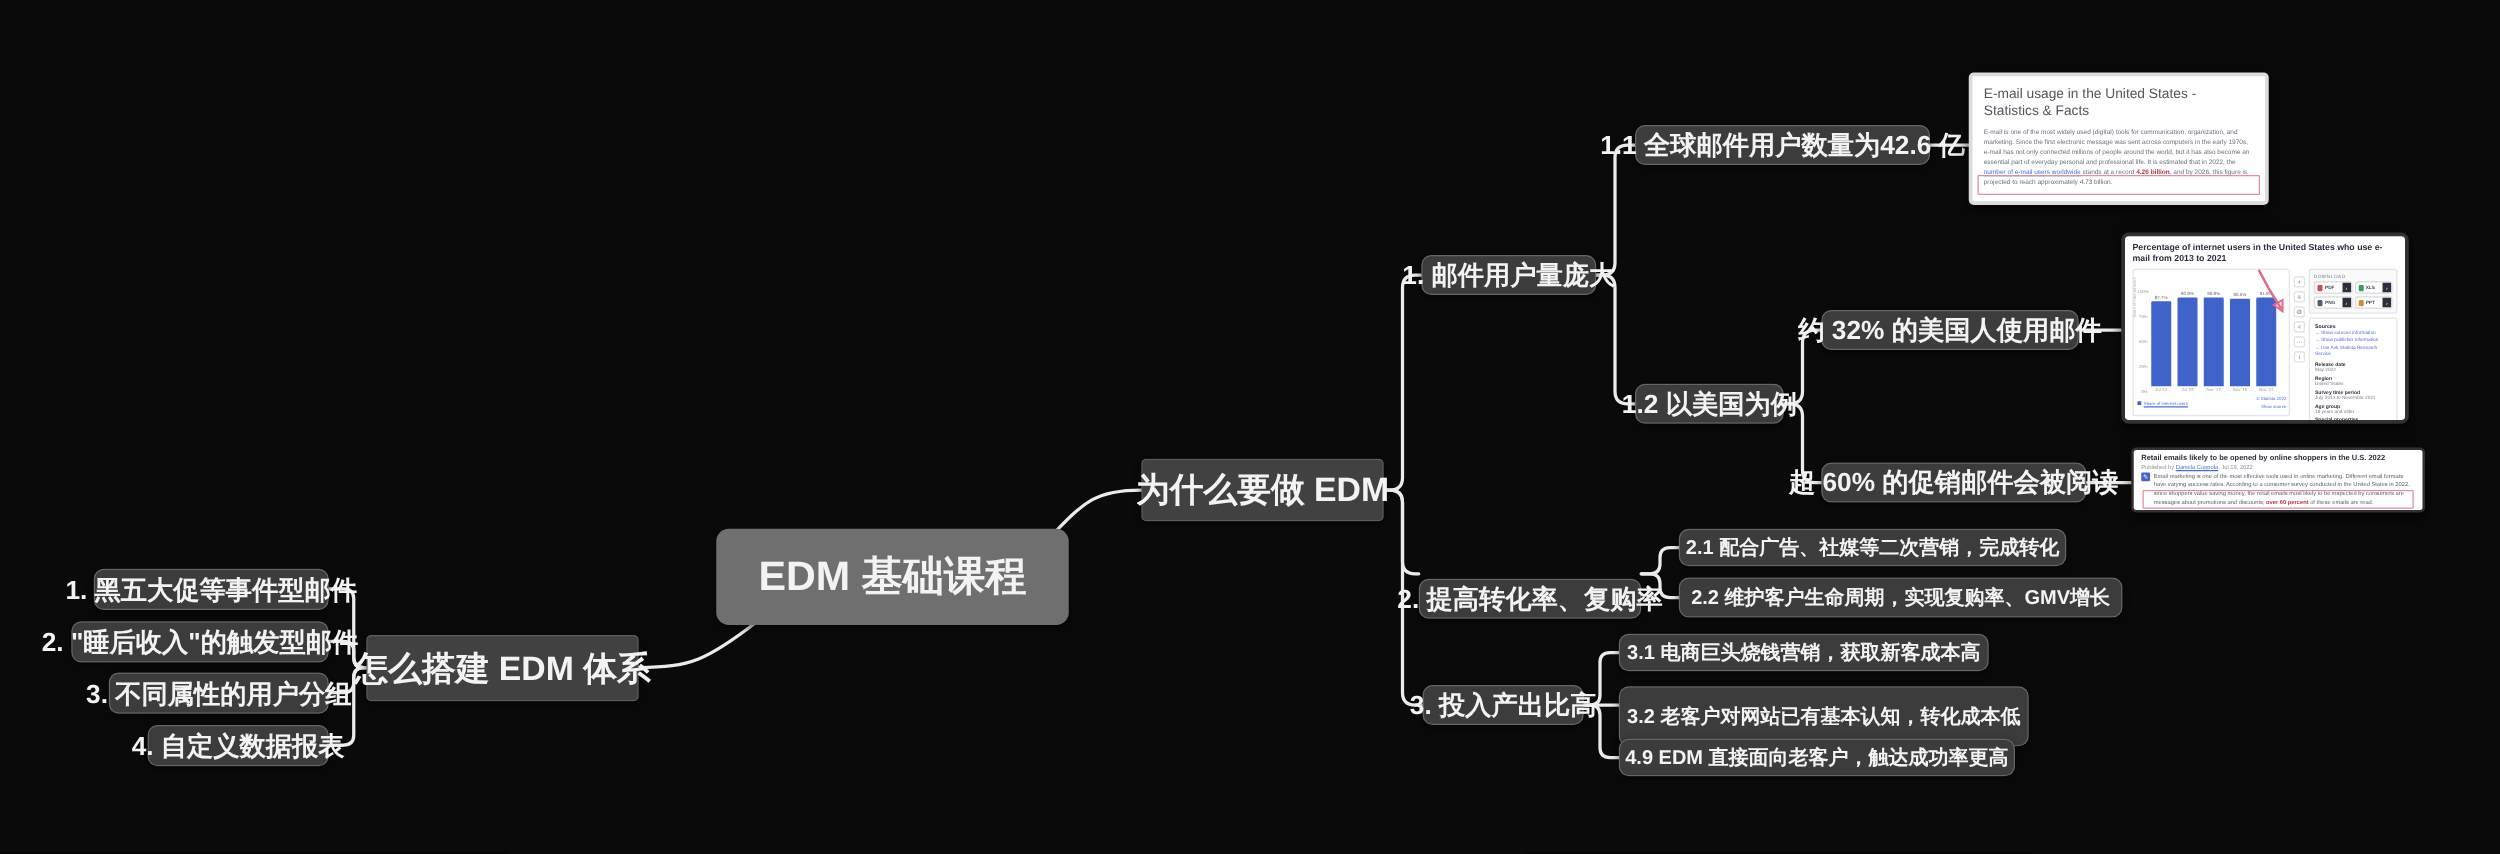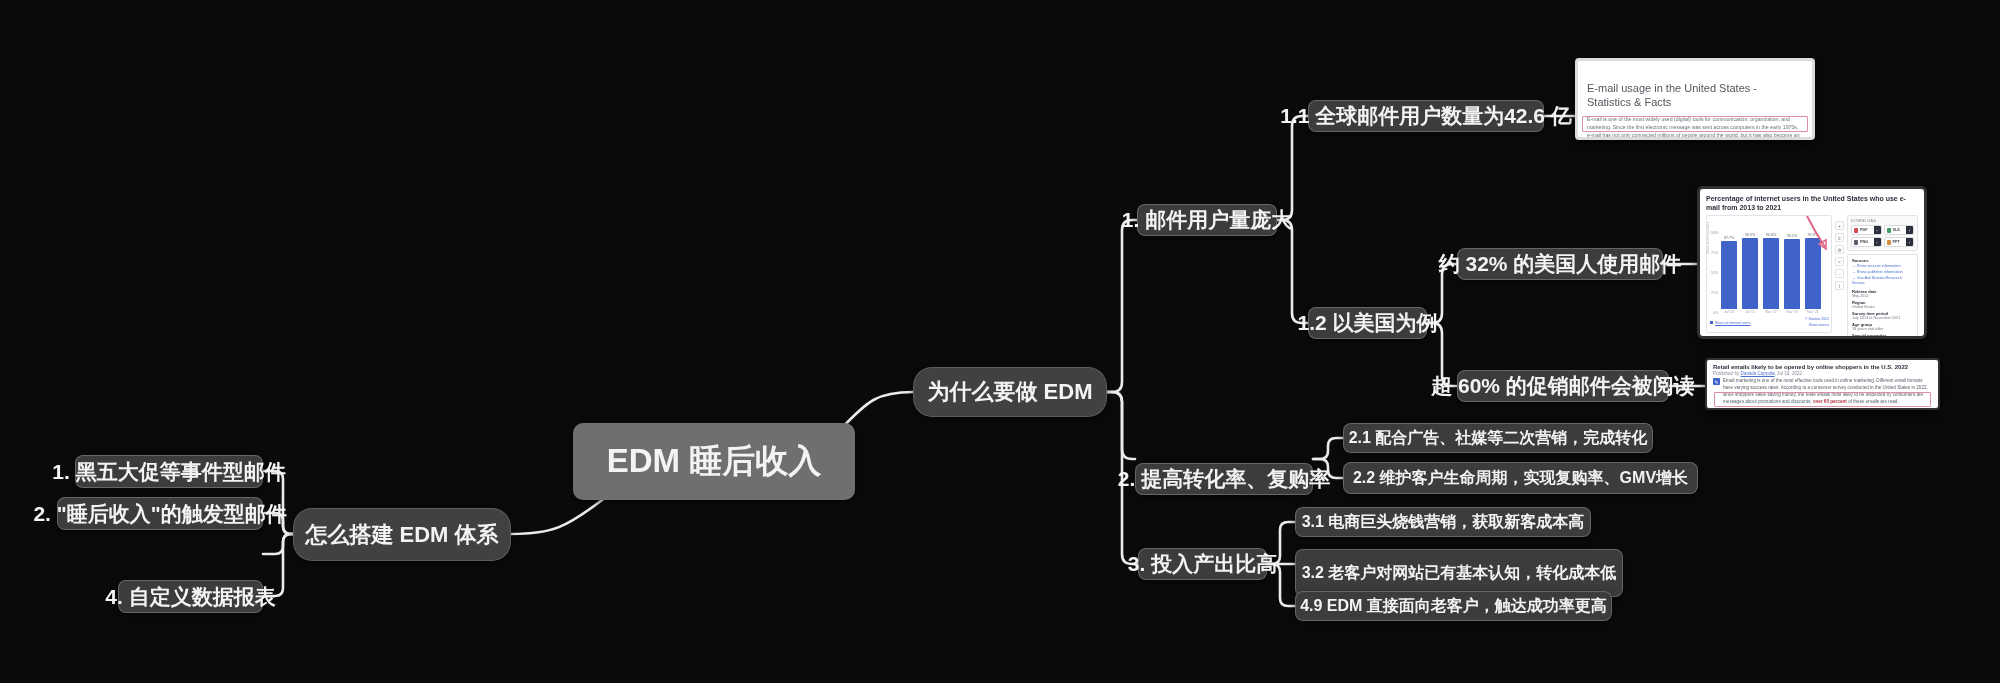--- a/index.html
+++ b/index.html
@@ -6,29 +6,29 @@
   html,body { background:#000; }
   body { font-family:"Liberation Sans","DejaVu Sans",sans-serif; }
   #canvas { position:relative; width:2000px; height:683px; background:#0a0a0a; overflow:hidden; }
   #edges { position:absolute; left:0; top:0; }
 
   .node { position:absolute; display:flex; align-items:center; justify-content:center;
           white-space:nowrap; color:#f3f3f3; background:#3c3c3c;
           border:1px solid rgba(255,255,255,.22); border-radius:8px;
           font-size:21px; font-weight:600; box-shadow:0 2px 6px rgba(0,0,0,.5); }
   .node-sm { font-size:16px; }
-  .node-main { background:#414141; border-radius:19px; font-size:22px; font-weight:700;
+  .node-main { background:#414141; border-radius:4px; font-size:27px; font-weight:700;
                border:1px solid rgba(255,255,255,.15); }
   .node-root { background:#6f6f6f; border:none; border-radius:10px; font-size:33px; font-weight:700; }
 
   
   .card { position:absolute; background:#fff; box-shadow:0 4px 10px rgba(0,0,0,.65); overflow:hidden; }
 
   
-  #card-email { left:1575px; top:58px; width:240px; height:82px; border:3px solid #dcdcdc; border-radius:4px; padding:20px 9px; }
+  #card-email { left:1575px; top:58px; width:240px; height:106px; border:3px solid #dcdcdc; border-radius:4px; padding:7px 9px; }
   #card-email h1 { font-size:11px; font-weight:400; color:#54565e; line-height:1.3; margin-bottom:5px; }
   #card-email p { font-size:5.2px; line-height:1.55; color:#6e707c; position:relative; }
   .inline-link { color:#4a6fd4; text-decoration:underline; }
   .inline-red { color:#b5373f; font-weight:700; }
   .hl-box { position:absolute; border:1px solid #dd8fa7; border-radius:1px; pointer-events:none; }
   #card-email .hl-box { left:4px; right:4px; bottom:5px; height:16px; }
 
   
   #card-chart { left:1697px; top:186px; width:230px; height:153px; border:3px solid #323232; border-radius:6px; padding:5px 6px; }
   #card-chart h1 { font-size:7px; font-weight:700; color:#2b2f3b; line-height:1.3; margin-bottom:3px; }
@@ -101,26 +101,27 @@
       <path d="M 1267 564 H 1272 Q 1280 564 1280 556 V 530 Q 1280 522 1288 522 H 1295"></path>
       <path d="M 1267 564 H 1295"></path>
       <path d="M 1267 564 H 1272 Q 1280 564 1280 572 V 598 Q 1280 606 1288 606 H 1295"></path>
       <path d="M 293 534 H 291 Q 283 534 283 526 V 479 Q 283 471 275 471 H 263"></path>
       <path d="M 293 534 H 291 Q 283 534 283 526 V 521 Q 283 513 275 513 H 263"></path>
       <path d="M 293 534 H 291 Q 283 534 283 542 V 546 Q 283 554 275 554 H 263"></path>
       <path d="M 293 534 H 291 Q 283 534 283 542 V 588 Q 283 596 275 596 H 263"></path>
     </g>
   </svg>
 
-  <div class="node node-root" style="left:573px;top:423px;width:282px;height:77px;">EDM 睡后收入</div>
+  <div class="node node-root" style="left:573px;top:423px;width:282px;height:77px;">EDM 基础课程</div>
   <div class="node node-main" style="left:293px;top:508px;width:218px;height:53px;">怎么搭建 EDM 体系</div>
   <div class="node node-main" style="left:913px;top:367px;width:194px;height:50px;">为什么要做 EDM</div>
 
   <div class="node" style="left:75px;top:455px;width:188px;height:33px;">1. 黑五大促等事件型邮件</div>
   <div class="node" style="left:57px;top:497px;width:206px;height:33px;">2. "睡后收入"的触发型邮件</div>
+  <div class="node" style="left:87px;top:538px;width:176px;height:33px;">3. 不同属性的用户分组</div>
   <div class="node" style="left:118px;top:580px;width:145px;height:33px;">4. 自定义数据报表</div>
 
   <div class="node" style="left:1137px;top:204px;width:140px;height:32px;">1. 邮件用户量庞大</div>
   <div class="node" style="left:1308px;top:100px;width:236px;height:32px;">1.1 全球邮件用户数量为42.6 亿</div>
   <div class="node" style="left:1308px;top:307px;width:119px;height:32px;">1.2 以美国为例</div>
   <div class="node" style="left:1457px;top:248px;width:206px;height:32px;">约 32% 的美国人使用邮件</div>
   <div class="node" style="left:1457px;top:370px;width:212px;height:32px;">超 60% 的促销邮件会被阅读</div>
 
   <div class="node" style="left:1135px;top:463px;width:178px;height:32px;">2. 提高转化率、复购率</div>
   <div class="node node-sm" style="left:1343px;top:423px;width:310px;height:30px;">2.1 配合广告、社媒等二次营销，完成转化</div>

